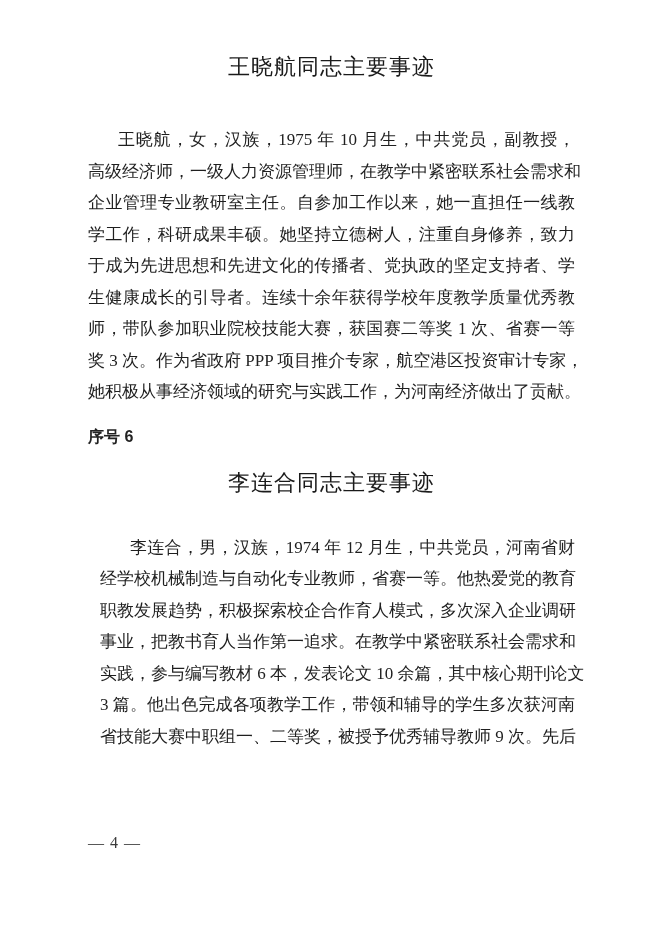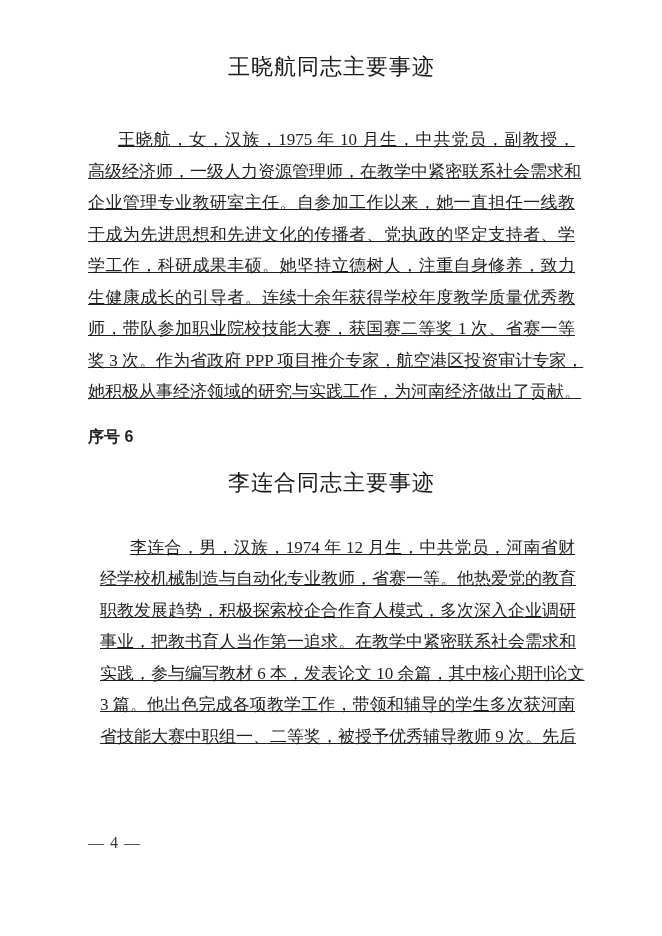--- a/index.html
+++ b/index.html
@@ -38,21 +38,20 @@
   .paragraph.second {
     margin-top: 31px;
     margin-left: 12px;
   }
   .doc-line {
     text-align: justify;
     text-align-last: justify;
     text-justify: inter-character;
     white-space: nowrap;
     height: 31.5px;
-    text-decoration: underline;
   }
   .paragraph .doc-line:first-child {
     text-indent: 30px;
   }
   .serial-label {
     margin-top: 17px;
     font-family: "Liberation Sans", "DejaVu Sans", sans-serif;
     font-weight: bold;
     font-size: 16px;
     line-height: 24px;
@@ -72,22 +71,22 @@
 <body>
 
 <div class="page">
 
   <h1 class="doc-title">王晓航同志主要事迹</h1>
 
   <div class="paragraph">
       <div class="doc-line">王晓航，女，汉族，1975 年 10 月生，中共党员，副教授，</div>
       <div class="doc-line">高级经济师，一级人力资源管理师，在教学中紧密联系社会需求和</div>
       <div class="doc-line">企业管理专业教研室主任。自参加工作以来，她一直担任一线教</div>
+      <div class="doc-line">学工作，科研成果丰硕。她坚持立德树人，注重自身修养，致力</div>
       <div class="doc-line">于成为先进思想和先进文化的传播者、党执政的坚定支持者、学</div>
-      <div class="doc-line">学工作，科研成果丰硕。她坚持立德树人，注重自身修养，致力</div>
       <div class="doc-line">生健康成长的引导者。连续十余年获得学校年度教学质量优秀教</div>
       <div class="doc-line">师，带队参加职业院校技能大赛，获国赛二等奖 1 次、省赛一等</div>
       <div class="doc-line">奖 3 次。作为省政府 PPP 项目推介专家，航空港区投资审计专家，</div>
       <div class="doc-line">她积极从事经济领域的研究与实践工作，为河南经济做出了贡献。</div>
     </div>
 
   <div class="serial-label">序号 6</div>
 
   <h1 class="doc-title second">李连合同志主要事迹</h1>
 

